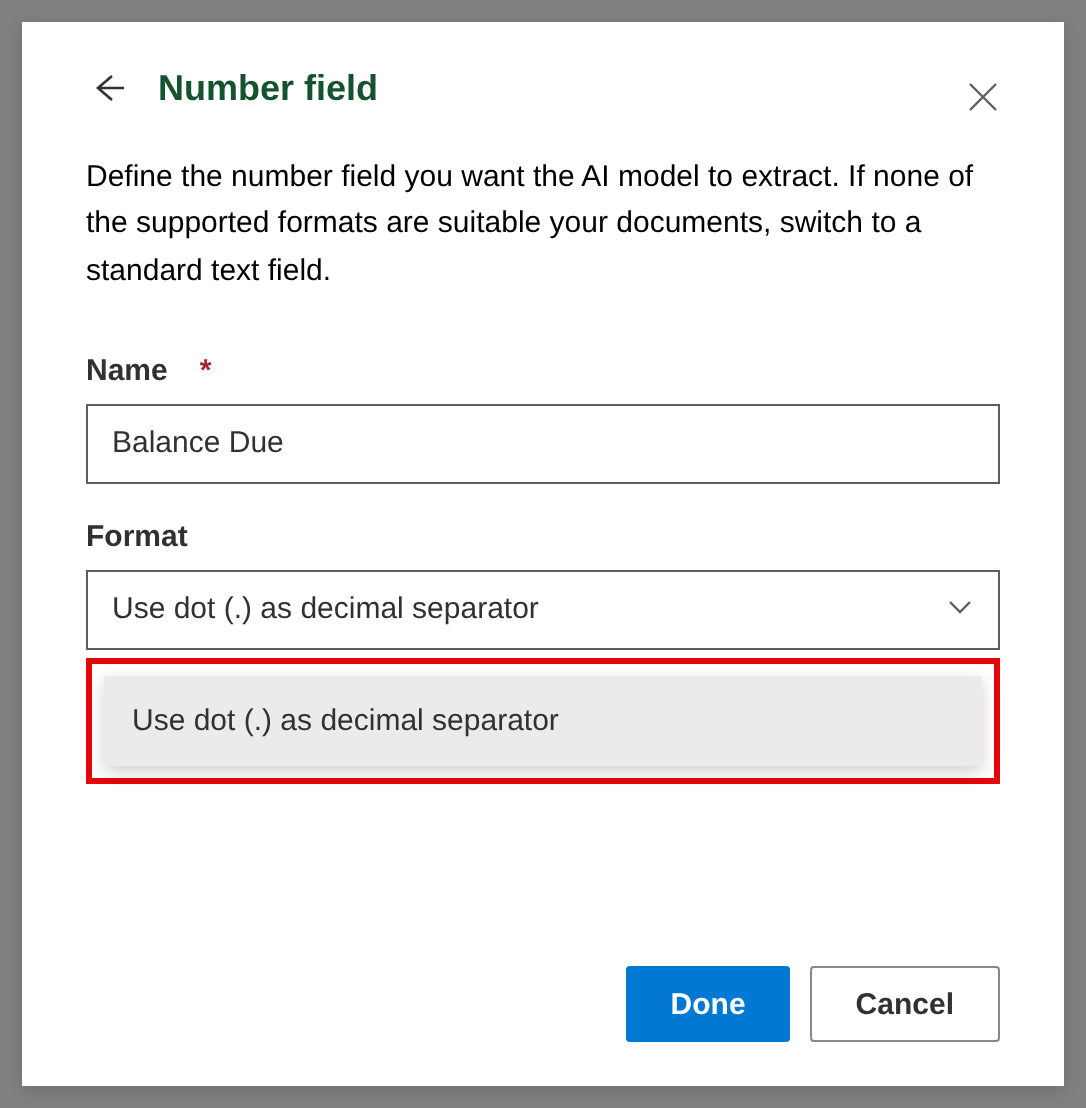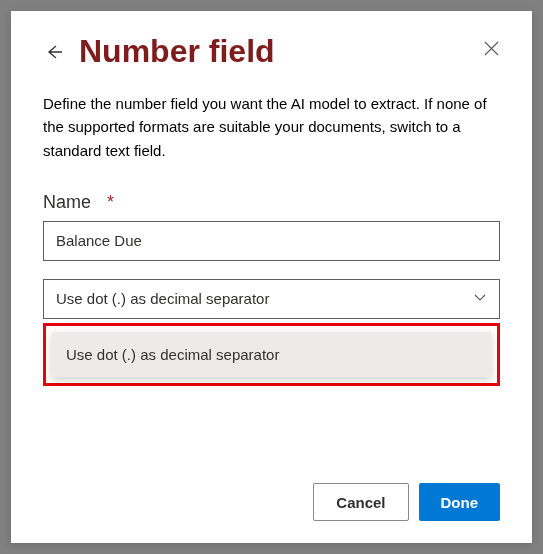--- a/index.html
+++ b/index.html
@@ -33,23 +33,23 @@
     .back-icon {
       width: 22px;
       height: 22px;
       display: flex;
       align-items: center;
       justify-content: center;
       cursor: pointer;
       color: #323130;
     }
     .title {
-      font-size: 32px;
+      font-size: 18px;
       font-weight: 600;
-      color: #7f1d1d;
+      color: #14532d;
     }
     .close-icon {
       position: absolute;
       top: 28px;
       right: 32px;
       width: 18px;
       height: 18px;
       cursor: pointer;
       color: #605e5c;
       display: flex;
@@ -59,23 +59,23 @@
     .description {
       font-size: 15px;
       color: #000000;
       line-height: 1.55;
       margin-bottom: 30px;
     }
     .field-group {
       margin-bottom: 18px;
     }
     .label {
-      font-size: 18px;
-      color: #323130;
-      font-weight: 400;
+      font-size: 15px;
+      color: #323130;
+      font-weight: 700;
       margin-bottom: 8px;
       display: flex;
       align-items: center;
       gap: 16px;
     }
     .required-asterisk {
       color: #a4262c;
     }
     .text-input {
       width: 100%;
@@ -172,34 +172,37 @@
 
   <div class="field-group">
     <div class="label">
       <span>Name</span>
       <span class="required-asterisk">*</span>
     </div>
     <input type="text" class="text-input" value="Balance Due" style="">
   </div>
 
   <div class="field-group">
+    <div class="label">
+      <span>Format</span>
+    </div>
     <div class="select-box">
       <span>Use dot (.) as decimal separator</span>
       <span class="chevron-icon">
         <svg width="14" height="14" viewBox="0 0 14 14" fill="none" stroke="currentColor" stroke-width="1.2">
           <path d="M2 5 L7 10 L12 5"></path>
         </svg>
       </span>
     </div>
 
     <div class="dropdown-callout">
       <div class="dropdown-list">
         <div class="dropdown-option selected">Use dot (.) as decimal separator</div>
       </div>
     </div>
   </div>
 
   <div class="footer">
+    <button class="btn btn-primary">Done</button>
     <button class="btn btn-secondary">Cancel</button>
-    <button class="btn btn-primary">Done</button>
   </div>
 
 </div>
 
 </body></html>

